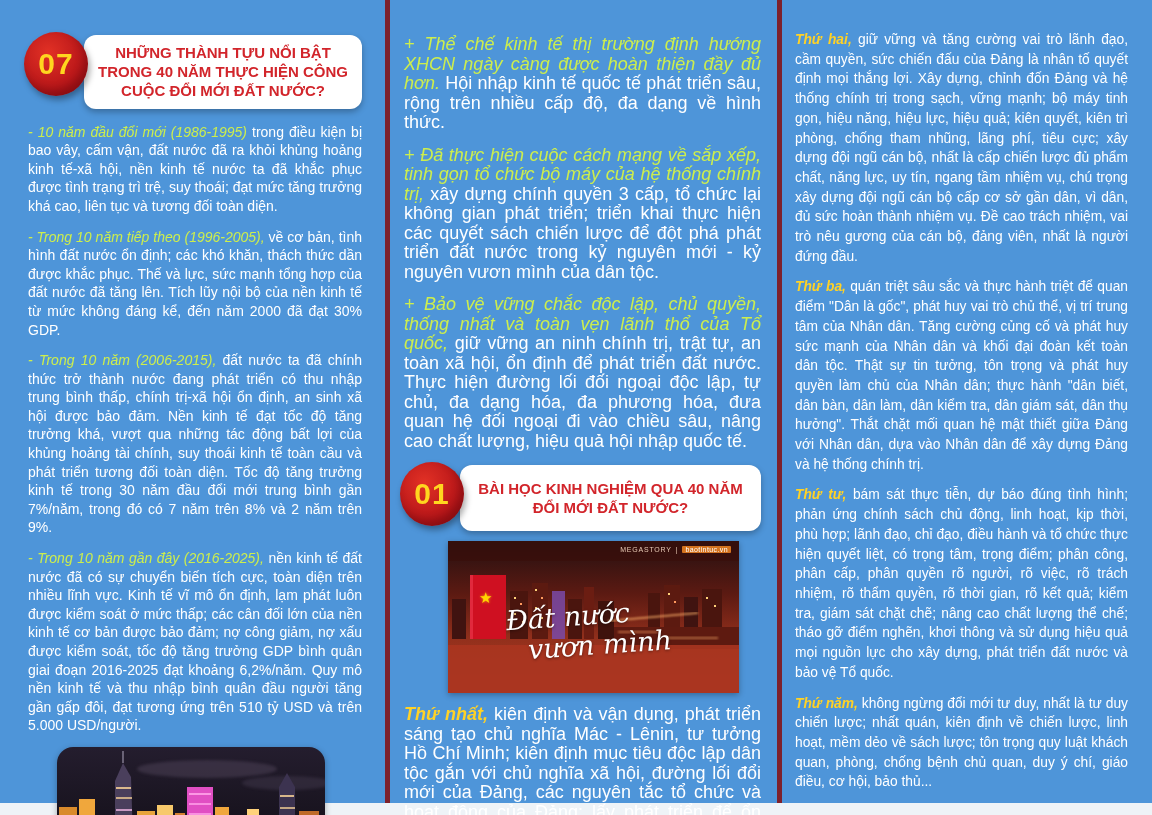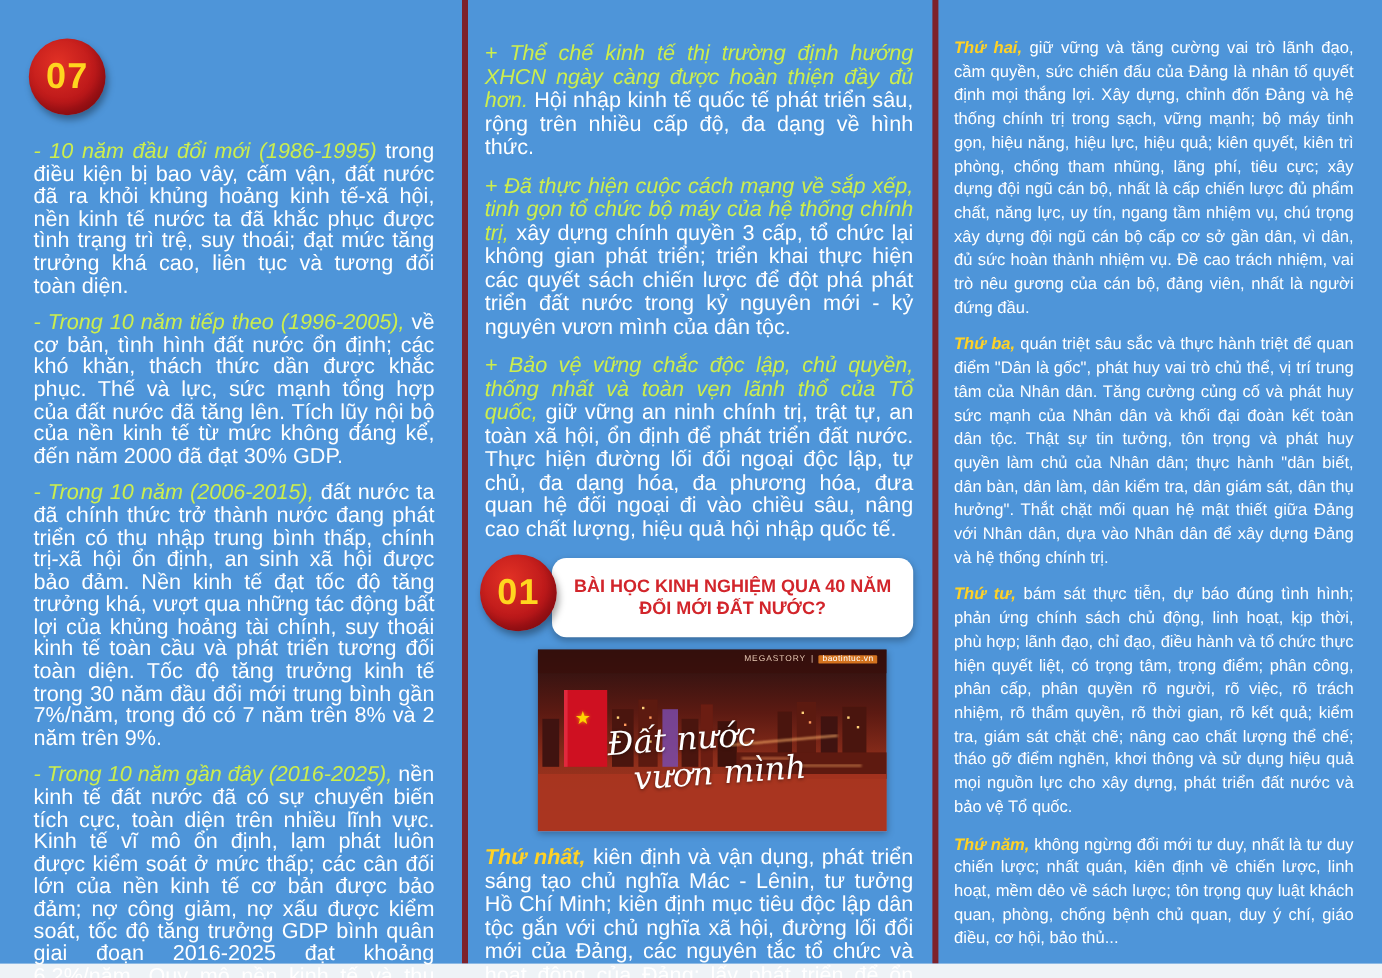--- a/index.html
+++ b/index.html
@@ -7,21 +7,21 @@
         font-family:"Liberation Sans","DejaVu Sans",sans-serif;}
   .divider{position:absolute;top:0;height:803px;width:5px;background:#7d212c;}
   .divider.d1{left:385px}.divider.d2{left:777px}
   .bottom-strip{position:absolute;left:0;top:803px;width:1152px;height:12px;background:#eef3f7;}
 
   .col{position:absolute;}
   .col-left{left:28px;top:35px;width:334px;}
   .col-mid{left:404px;top:35px;width:357px;}
   .col-right{left:795px;top:30px;width:333px;}
 
-  .body-p{margin:0 0 12px;color:#ffffff;font-size:18px;line-height:18.6px;text-align:justify;}
+  .body-p{margin:0 0 12px;color:#ffffff;font-size:14px;line-height:18.6px;text-align:justify;}
   .col-mid .body-p{font-size:18px;line-height:19.5px;margin-bottom:13px;}
   .col-right .body-p{font-size:13.8px;line-height:19.7px;margin-bottom:11px;}
   .lead-green{color:#cdee4d;font-style:italic;}
   .lead-gold{color:#ffd226;font-style:italic;font-weight:bold;}
 
   .heading-block{position:relative;min-height:68px;margin-bottom:14px;}
   .badge{position:absolute;left:-4px;top:-3px;width:64px;height:64px;border-radius:50%;
          background:radial-gradient(circle at 38% 32%,#e23125,#b21217 70%,#9c0e12);
          box-shadow:2px 4px 6px rgba(0,0,0,.35), inset -4px -6px 8px rgba(0,0,0,.2);
          display:flex;align-items:center;justify-content:center;z-index:2;}
@@ -57,20 +57,23 @@
 
 <div class="page">
   <div class="divider d1"></div>
   <div class="divider d2"></div>
   <div class="bottom-strip"></div>
 
   <section class="col col-left">
     <header class="heading-block">
       <div class="badge">
         <span class="badge-num">07</span>
+      </div>
+      <div class="title-box">
+        <h2 class="title">NHỮNG THÀNH TỰU NỔI BẬT TRONG 40 NĂM THỰC HIỆN CÔNG CUỘC ĐỔI MỚI ĐẤT NƯỚC?</h2>
       </div>
     </header>
 
     <p class="body-p"><span class="lead-green">- 10 năm đầu đổi mới (1986-1995)</span><span> trong điều kiện bị bao vây, cấm vận, đất nước đã ra khỏi khủng hoảng kinh tế-xã hội, nền kinh tế nước ta đã khắc phục được tình trạng trì trệ, suy thoái; đạt mức tăng trưởng khá cao, liên tục và tương đối toàn diện.</span></p>
     <p class="body-p"><span class="lead-green">- Trong 10 năm tiếp theo (1996-2005),</span><span> về cơ bản, tình hình đất nước ổn định; các khó khăn, thách thức dần được khắc phục. Thế và lực, sức mạnh tổng hợp của đất nước đã tăng lên. Tích lũy nội bộ của nền kinh tế từ mức không đáng kể, đến năm 2000 đã đạt 30% GDP.</span></p>
     <p class="body-p"><span class="lead-green">- Trong 10 năm (2006-2015),</span><span> đất nước ta đã chính thức trở thành nước đang phát triển có thu nhập trung bình thấp, chính trị-xã hội ổn định, an sinh xã hội được bảo đảm. Nền kinh tế đạt tốc độ tăng trưởng khá, vượt qua những tác động bất lợi của khủng hoảng tài chính, suy thoái kinh tế toàn cầu và phát triển tương đối toàn diện. Tốc độ tăng trưởng kinh tế trong 30 năm đầu đổi mới trung bình gần 7%/năm, trong đó có 7 năm trên 8% và 2 năm trên 9%.</span></p>
     <p class="body-p"><span class="lead-green">- Trong 10 năm gần đây (2016-2025),</span><span> nền kinh tế đất nước đã có sự chuyển biến tích cực, toàn diện trên nhiều lĩnh vực. Kinh tế vĩ mô ổn định, lạm phát luôn được kiểm soát ở mức thấp; các cân đối lớn của nền kinh tế cơ bản được bảo đảm; nợ công giảm, nợ xấu được kiểm soát, tốc độ tăng trưởng GDP bình quân giai đoạn 2016-2025 đạt khoảng 6,2%/năm. Quy mô nền kinh tế và thu nhập bình quân đầu người tăng gần gấp đôi, đạt tương ứng trên 510 tỷ USD và trên 5.000 USD/người.</span></p>
 
     <figure class="photo-left" style="margin-block:0;">
       <svg viewBox="0 0 268 128" preserveAspectRatio="none">

